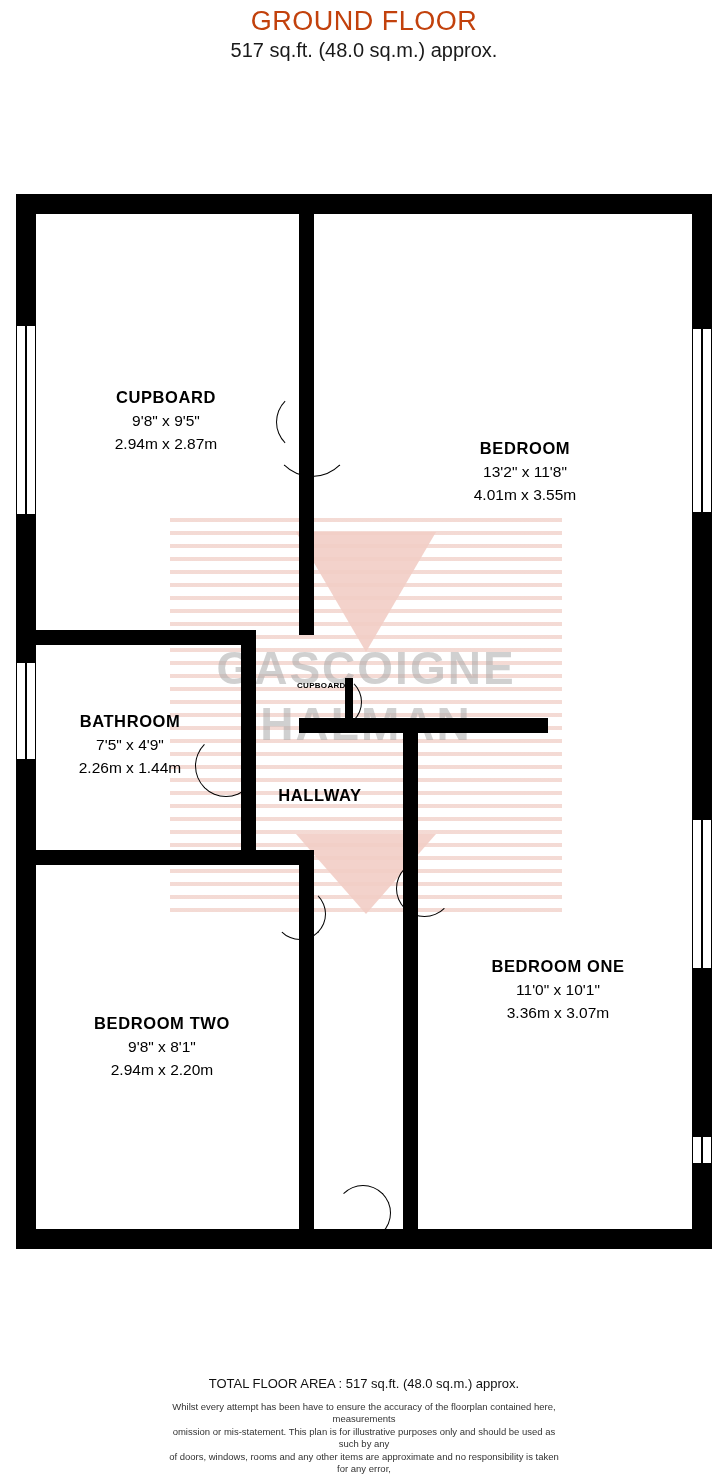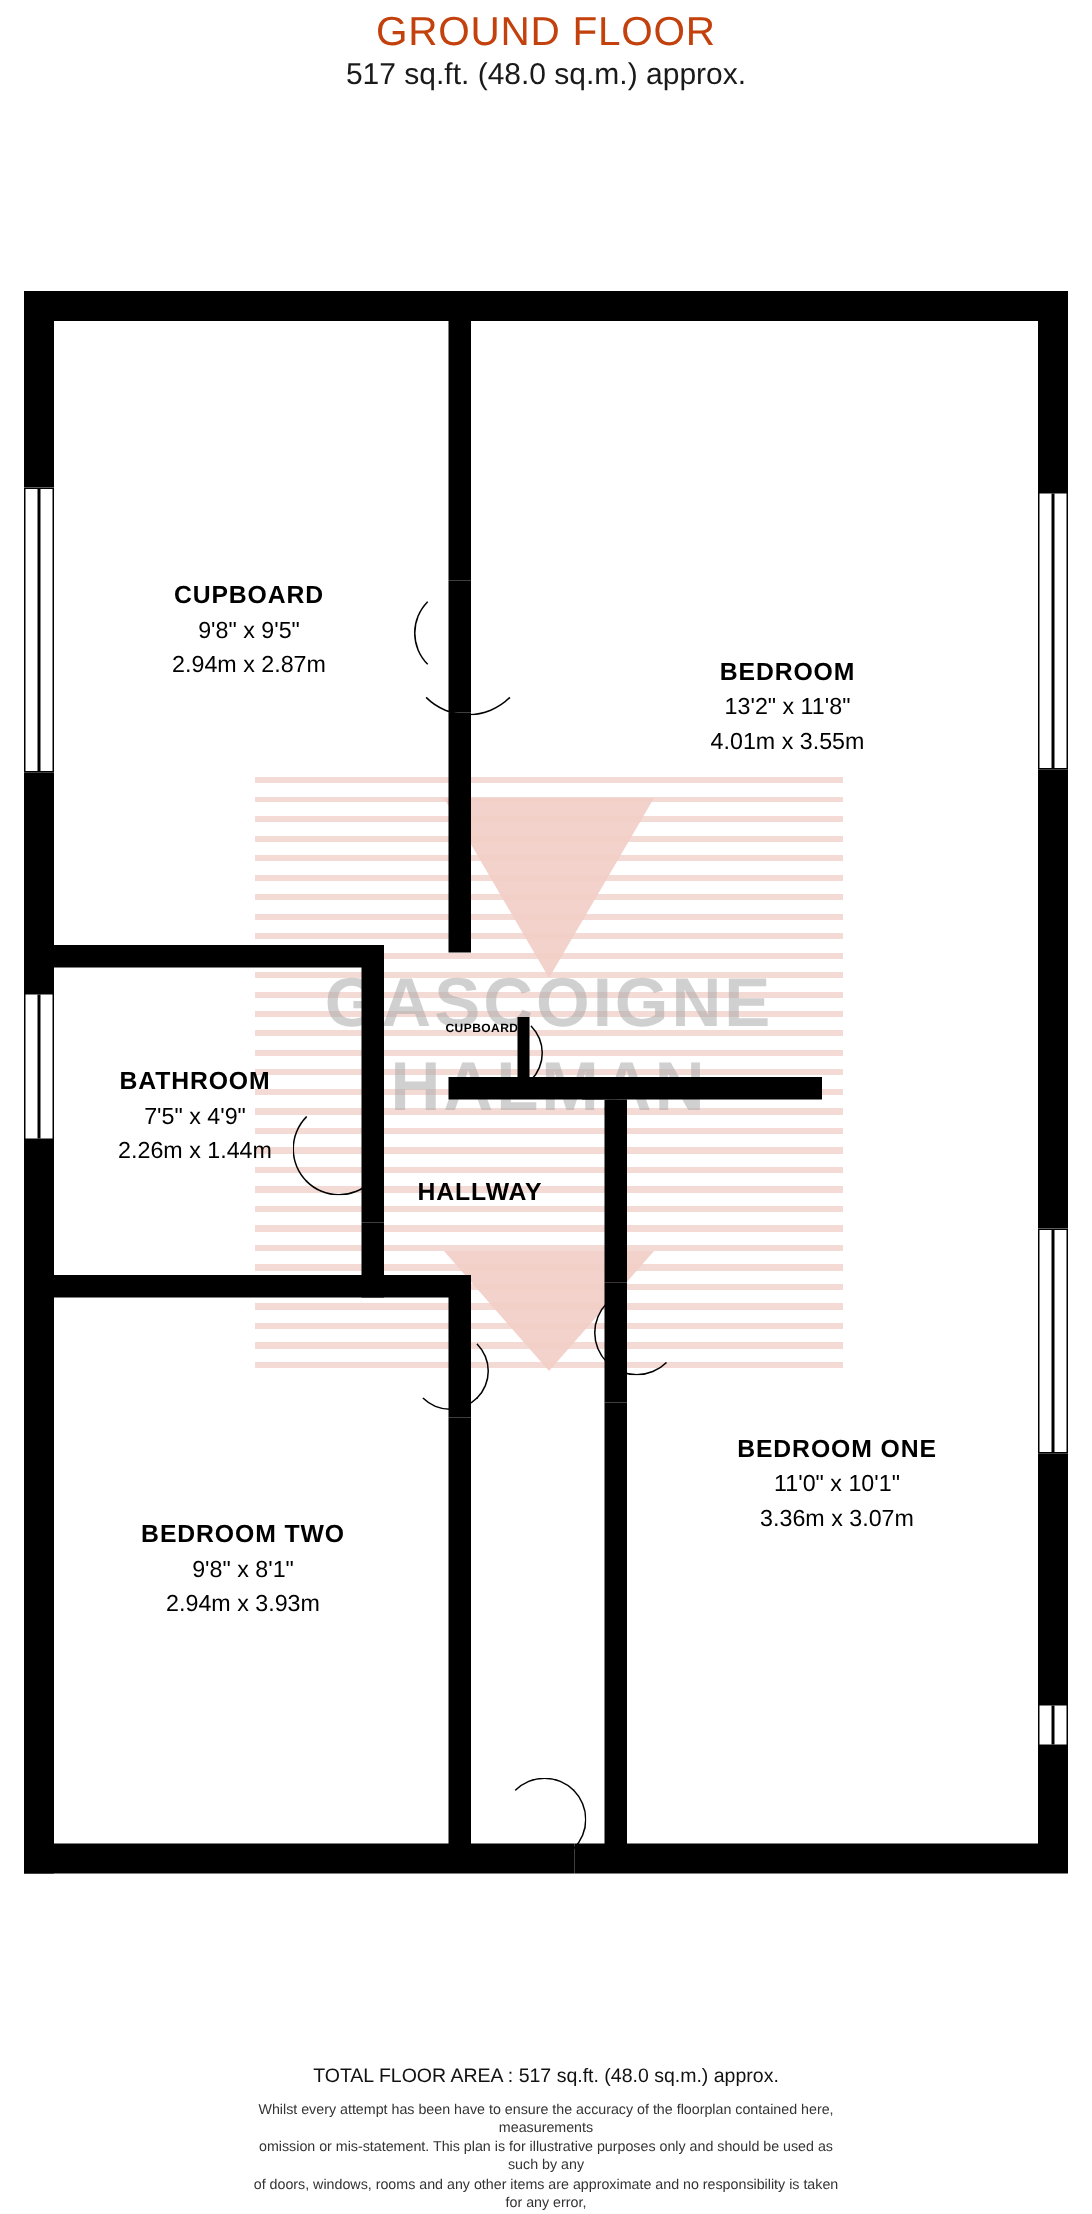--- a/index.html
+++ b/index.html
@@ -283,21 +283,21 @@
 
   <div class="room-label" style="left:448px; top:955px; width:220px;">
     <div class="name">BEDROOM ONE</div>
     <div class="dim">11'0"  x 10'1"</div>
     <div class="dim">3.36m  x 3.07m</div>
   </div>
 
   <div class="room-label" style="left:52px; top:1012px; width:220px;">
     <div class="name">BEDROOM TWO</div>
     <div class="dim">9'8"  x 8'1"</div>
-    <div class="dim">2.94m  x 3.93m</div>
+    <div class="dim">2.94m  x 2.20m</div>
   </div>
 
   <div class="cupboard-label" style="left:256px; top:681px;margin-left:41px;">CUPBOARD</div>
 
 </div>
 
 <div class="footer">
   <div class="total">TOTAL FLOOR AREA : 517 sq.ft. (48.0 sq.m.) approx.</div>
   <div class="disclaimer">
     <div>Whilst every attempt has been have to ensure the accuracy of the floorplan contained here, measurements</div>

